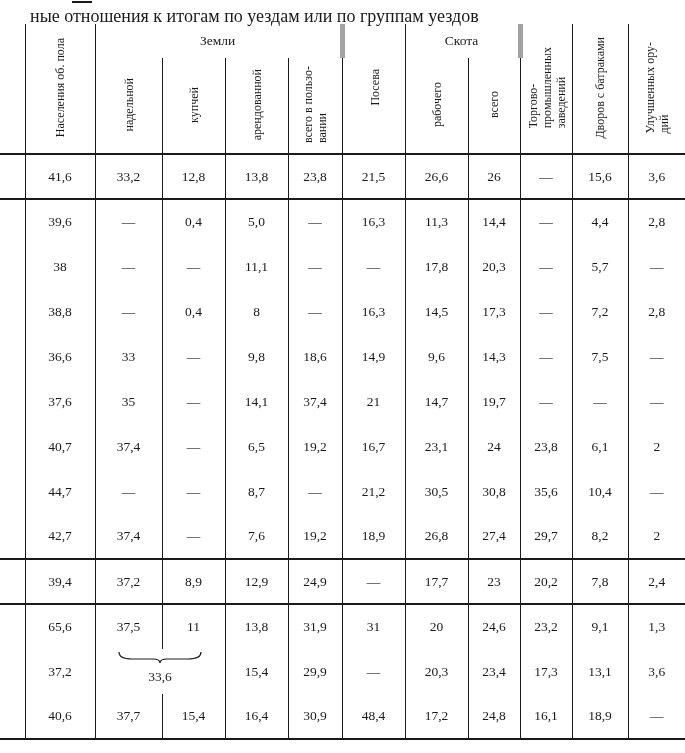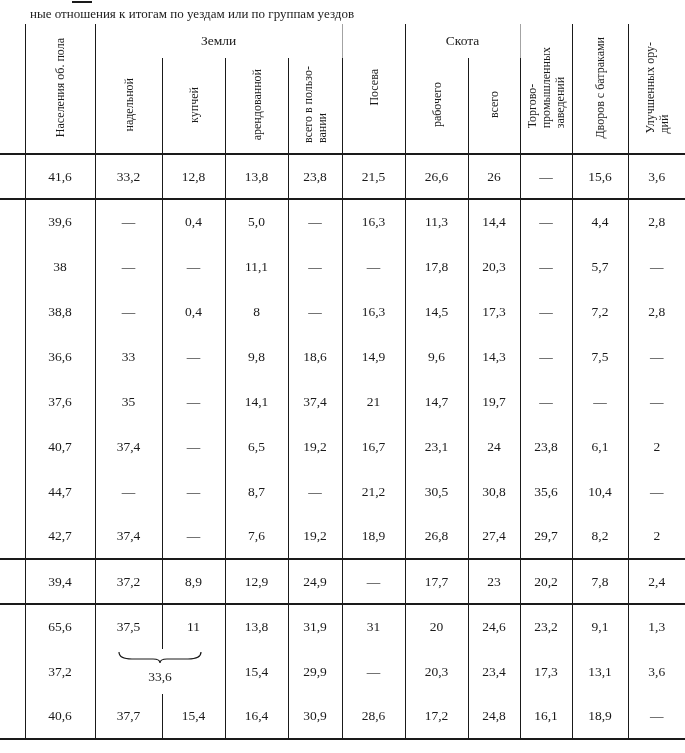--- a/index.html
+++ b/index.html
@@ -16,21 +16,21 @@
     overflow: hidden;
   }
   .corner-mark {
     position: absolute;
     left: 72px; top: 1px;
     width: 20px; height: 2px;
     background: #1a1a1a;
   }
   .title {
     padding: 6px 0 3px 30px;
-    font-size: 13px;
+    font-size: 18px;
     height: 15px;
     white-space: nowrap;
   }
   table.stat {
     border-collapse: collapse;
     table-layout: fixed;
     width: 685px;
     border-bottom: 2px solid #1a1a1a;
   }
   table.stat th, table.stat td {
@@ -41,21 +41,21 @@
     font-size: 13.5px;
     overflow: visible;
   }
   
   thead tr.group-row { height: 34px; }
   thead tr.sub-row   { height: 96px; }
   th.group {
     font-size: 13.5px;
     vertical-align: middle;
     border-left: 1px solid #1a1a1a;
-    border-right: 1px solid #a3a3a3;
+    border-right: 5px solid #a3a3a3;
   }
   th.rot-cell {
     vertical-align: bottom;
     border-left: 1px solid #1a1a1a;
     border-right: 1px solid #1a1a1a;
   }
   th.rot-cell.no-right { border-right: none; }
   th.stub { border: none; }
   .rot {
     display: inline-block;
@@ -322,21 +322,21 @@
           <td>13,1</td>
           <td>3,6</td>
         </tr>
         <tr>
           <td class="stub"></td>
           <td>40,6</td>
           <td>37,7</td>
           <td>15,4</td>
           <td>16,4</td>
           <td>30,9</td>
-          <td>28,6</td>
+          <td>48,4</td>
           <td>17,2</td>
           <td>24,8</td>
           <td>16,1</td>
           <td>18,9</td>
           <td>—</td>
         </tr>
       </tbody>
   </table>
 </div>
 

